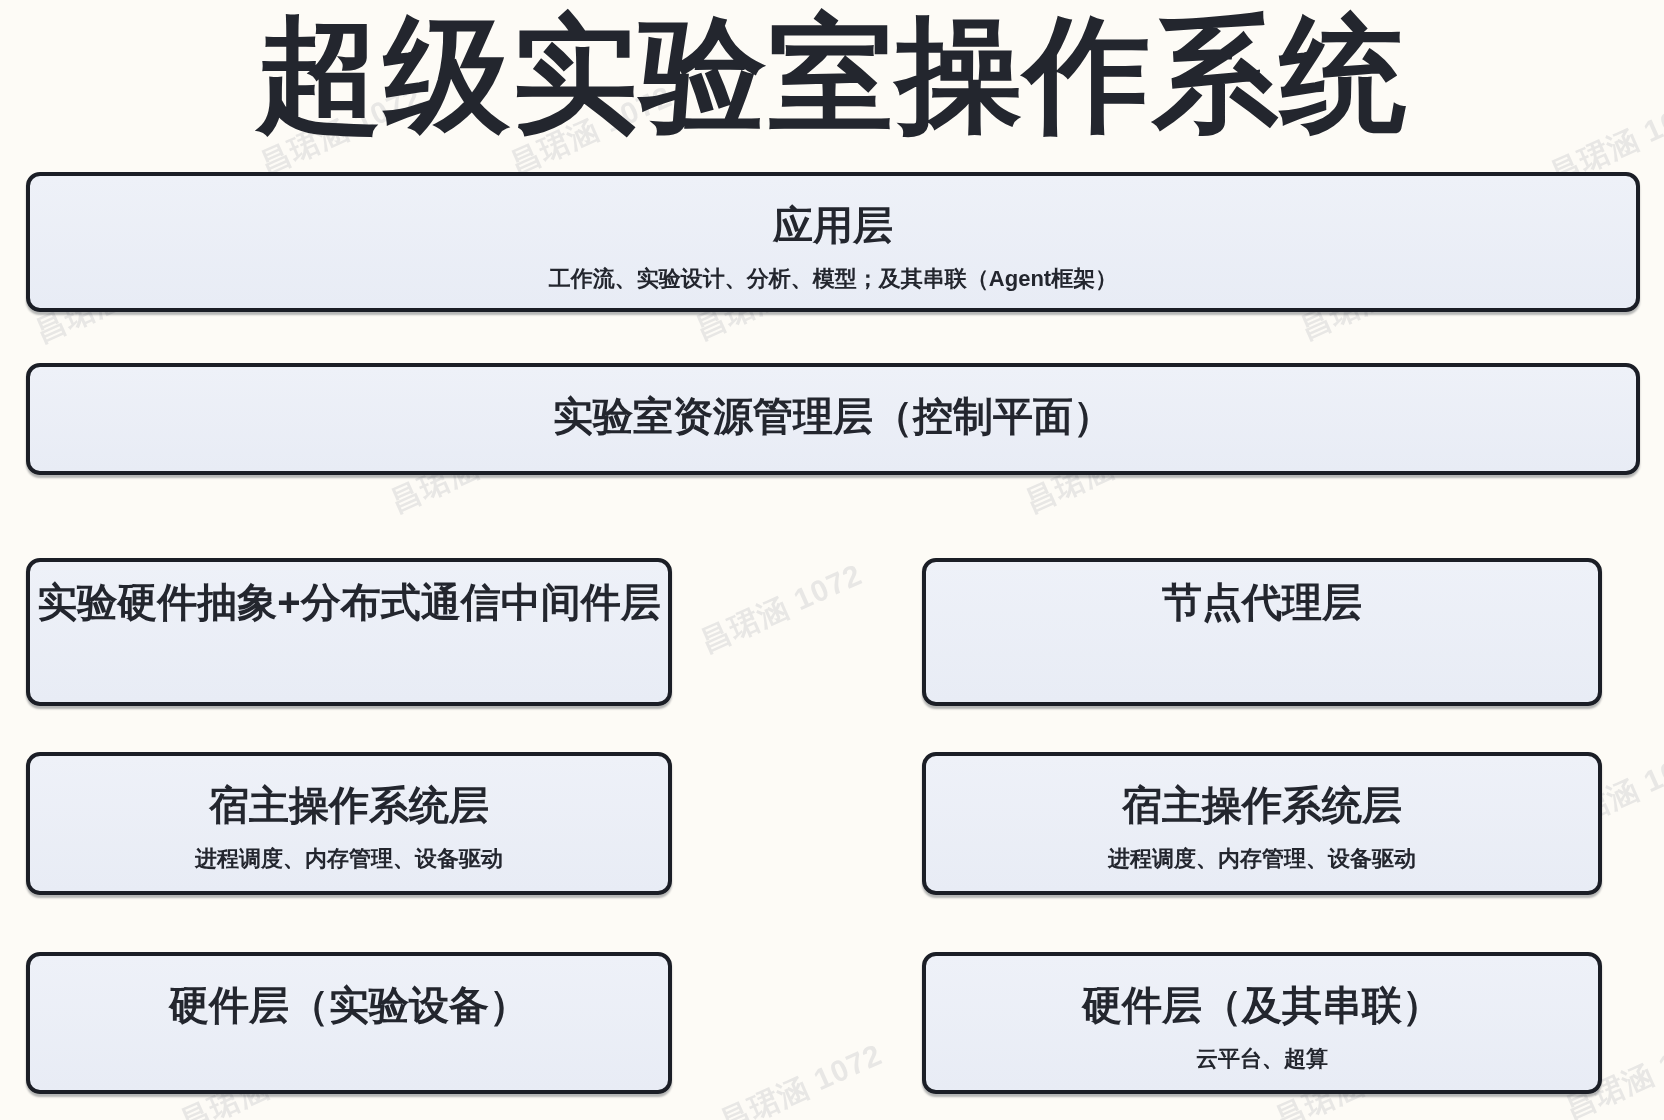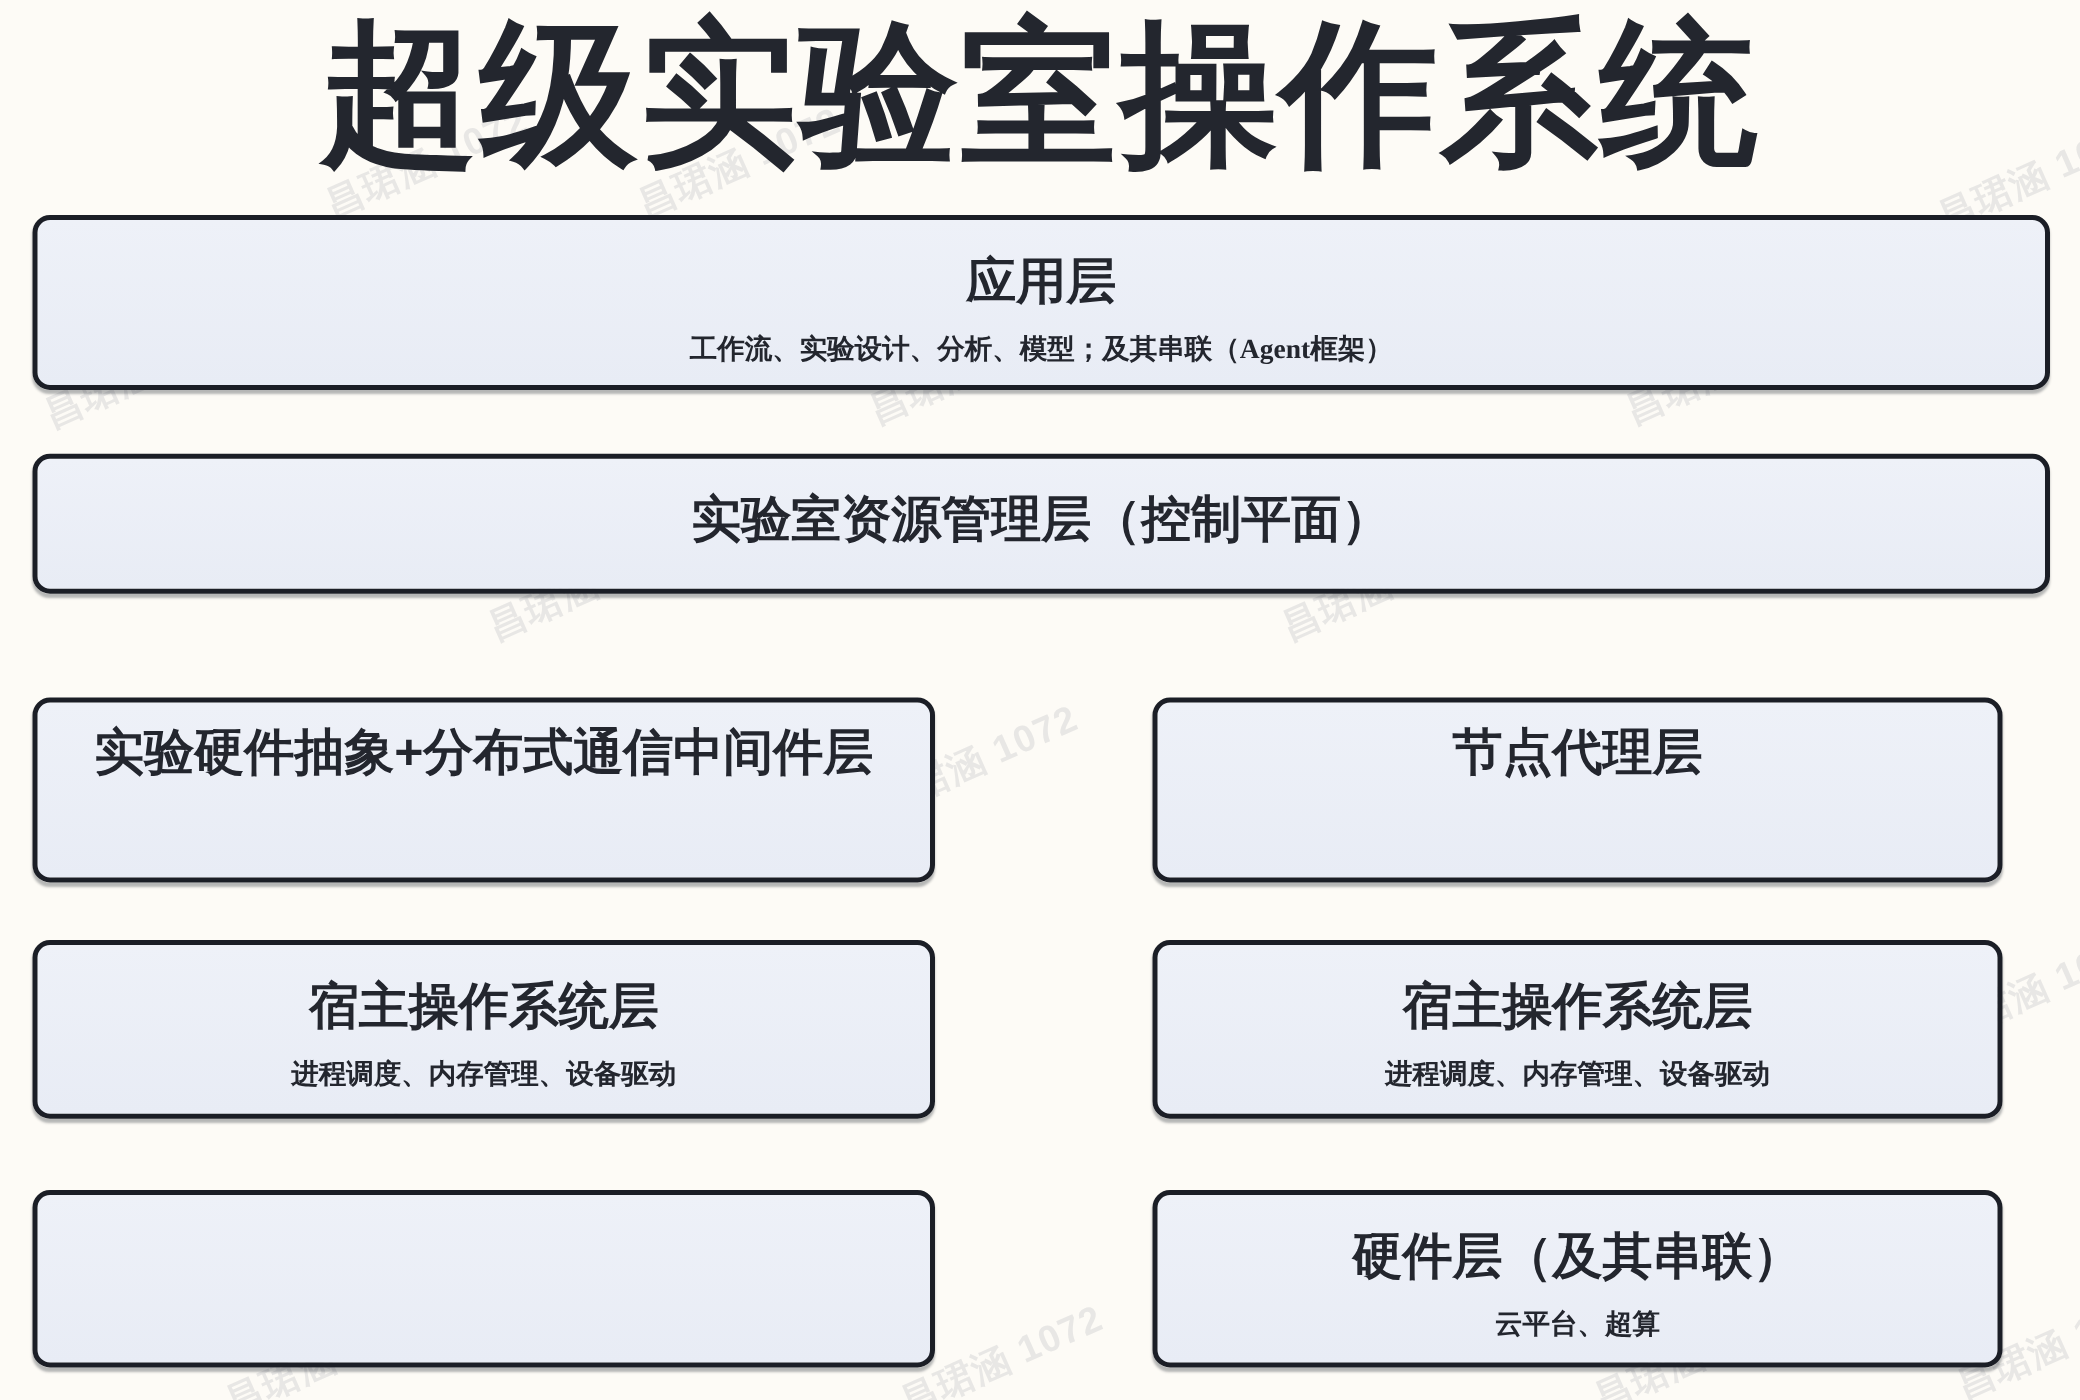--- a/index.html
+++ b/index.html
@@ -29,28 +29,28 @@
   .box {
     position: absolute;
     box-sizing: border-box;
     background: linear-gradient(180deg, #eef1f8 0%, #e8ecf5 100%);
     border: 4px solid #1b1e26;
     border-radius: 14px;
     box-shadow: 0 3px 2px rgba(18, 22, 32, 0.3);
     text-align: center;
   }
   .box.full  { left: 26px;  width: 1614px; }
-  .box.left  { left: 26px;  width: 722px;  }
+  .box.left  { left: 26px;  width: 646px;  }
   .box.right { left: 922px; width: 680px;  }
   .row-1 { top: 172px; height: 140px; }
   .row-2 { top: 363px; height: 112px; }
   .row-3 { top: 558px; height: 148px; }
   .row-4 { top: 752px; height: 143px; }
   .row-5 { top: 952px; height: 142px; }
-  .pad-two { padding-top: 26px; font-family: Liberation Serif, serif; }
+  .pad-two { padding-top: 26px; }
   .pad-one { padding-top: 17px; }
   .box-title {
     font-size: 40px;
     line-height: 46px;
     font-weight: 900;
     color: #23262e;
     white-space: nowrap;
   }
   .box-subtitle {
     margin-top: 13px;
@@ -129,20 +129,21 @@
     <div class="box-title">宿主操作系统层</div>
     <div class="box-subtitle">进程调度、内存管理、设备驱动</div>
   </section>
 
   <section class="box right row-4 pad-two">
     <div class="box-title">宿主操作系统层</div>
     <div class="box-subtitle">进程调度、内存管理、设备驱动</div>
   </section>
 
   <section class="box left row-5 pad-two">
+    <div class="box-title">硬件层（实验设备）</div>
   </section>
 
   <section class="box right row-5 pad-two">
     <div class="box-title">硬件层（及其串联）</div>
     <div class="box-subtitle">云平台、超算</div>
   </section>
 
 </div>
 
 </body></html>

